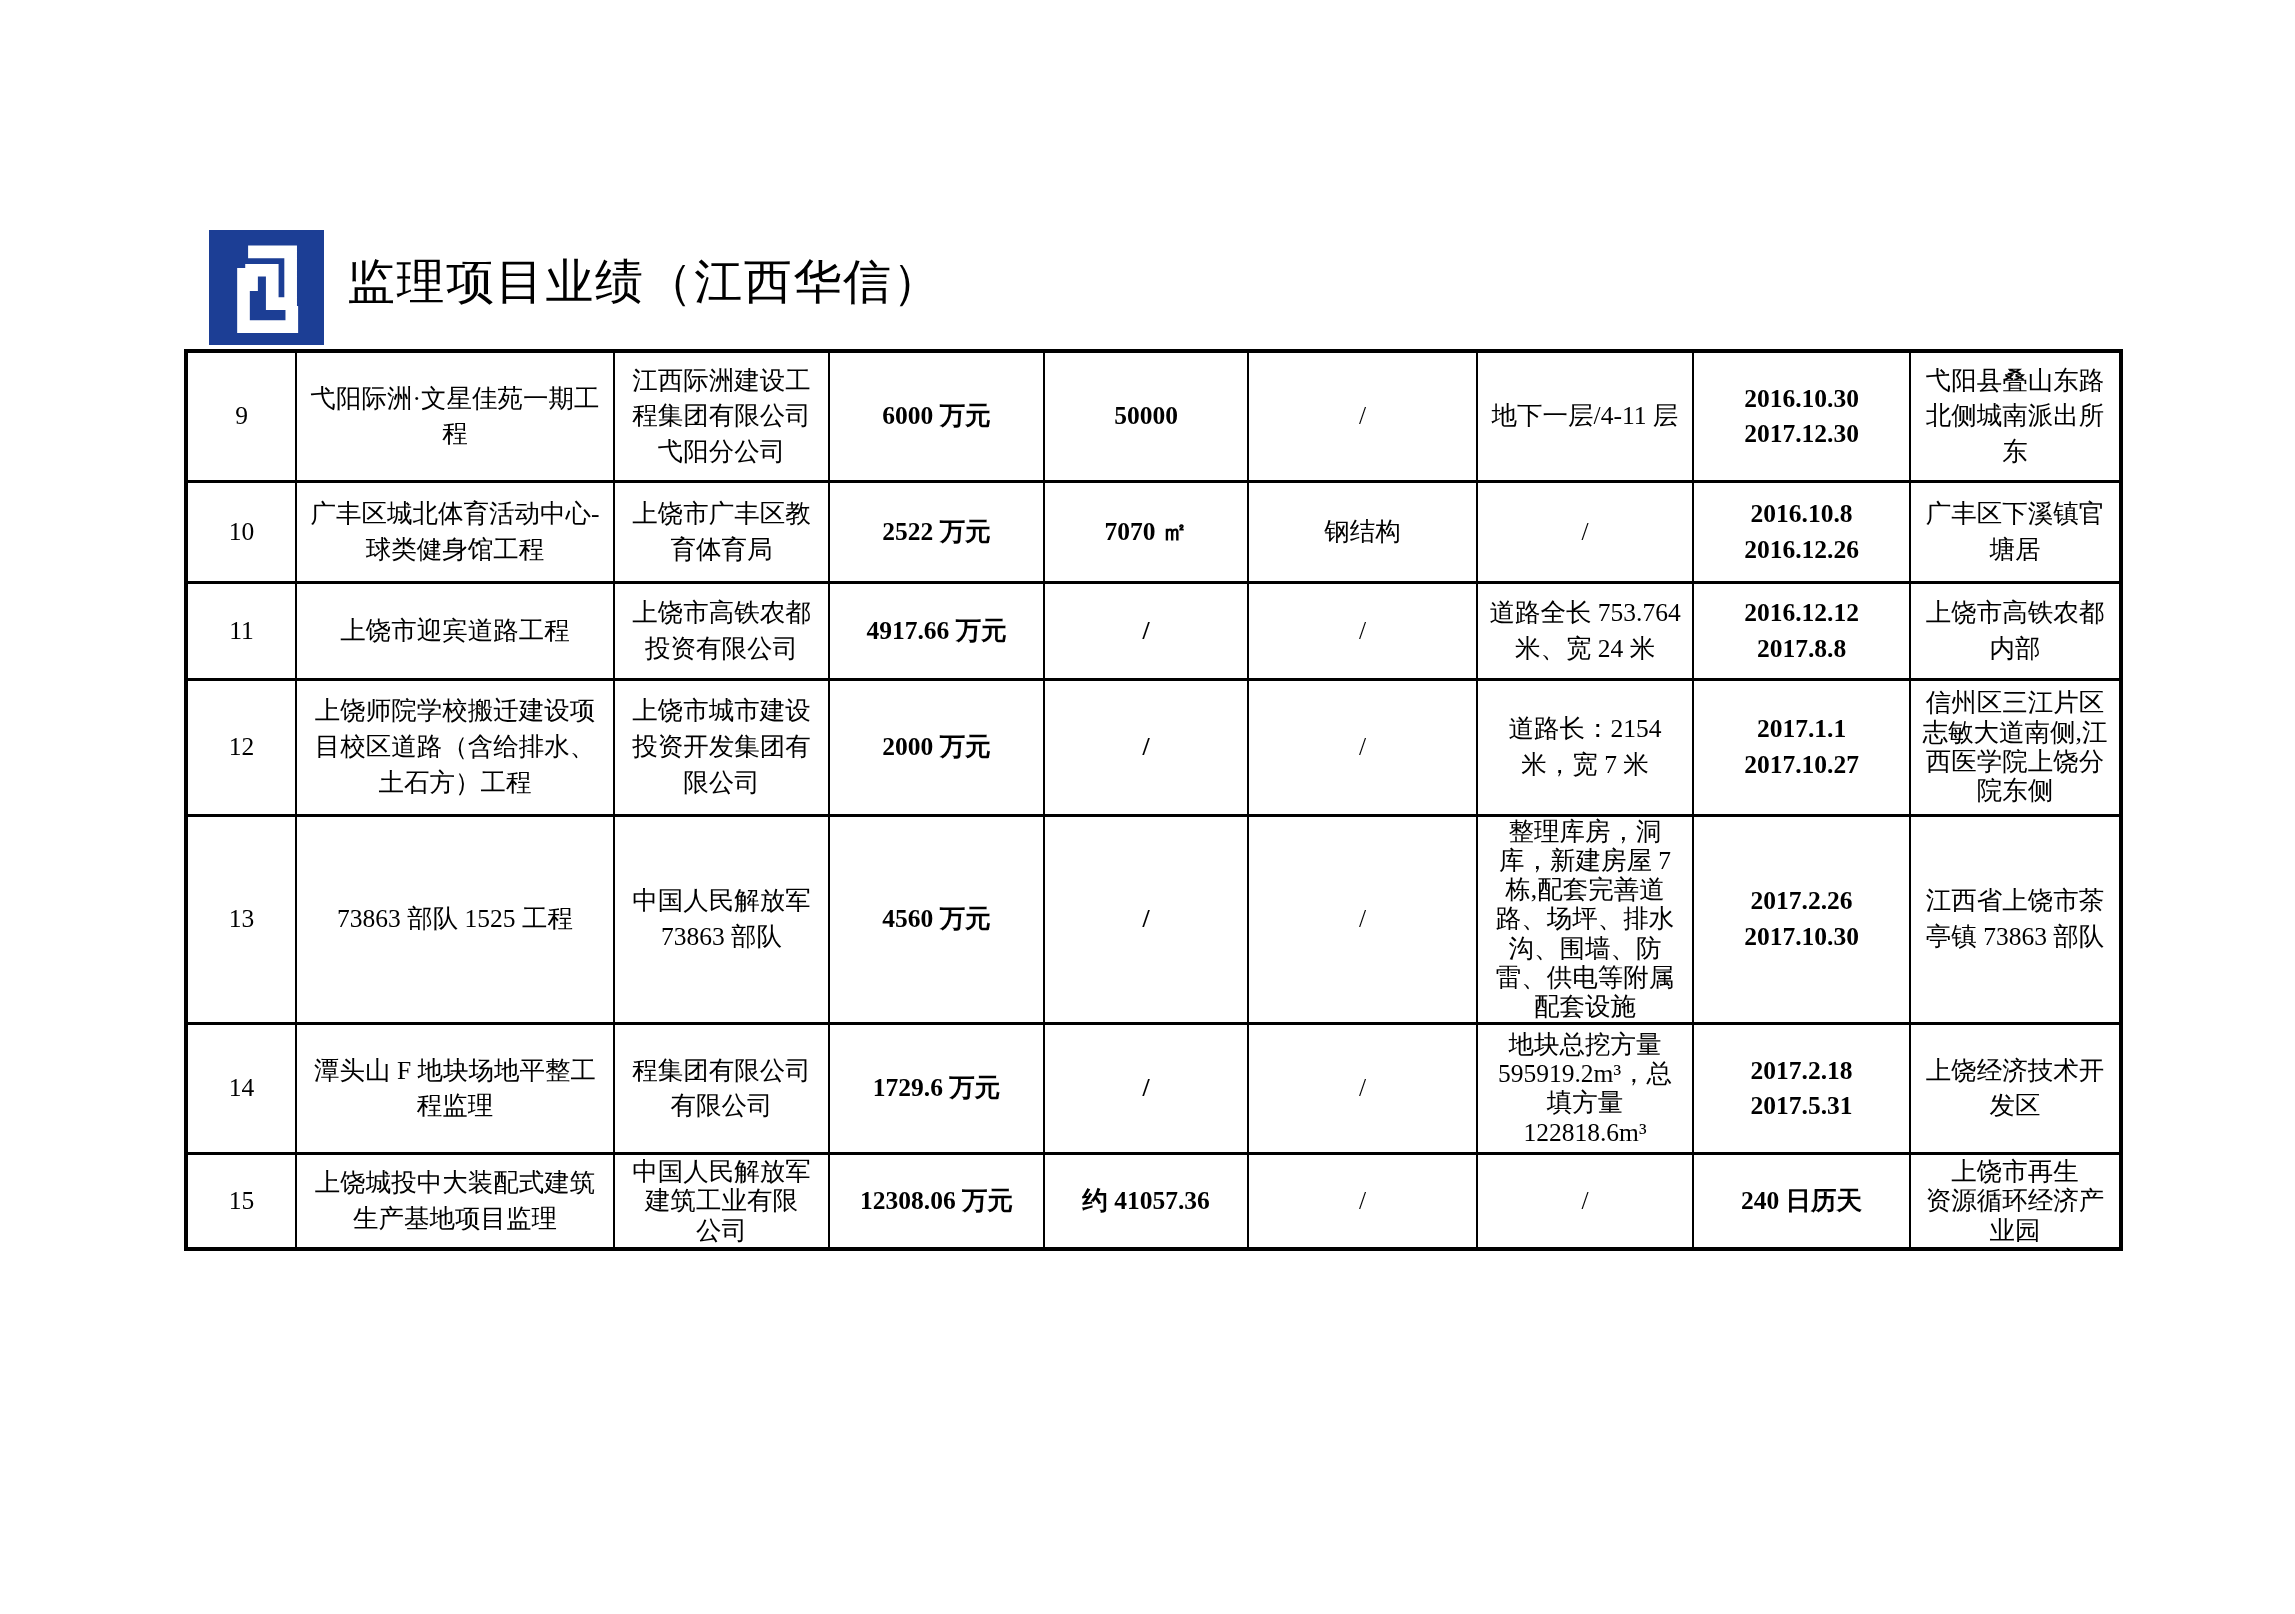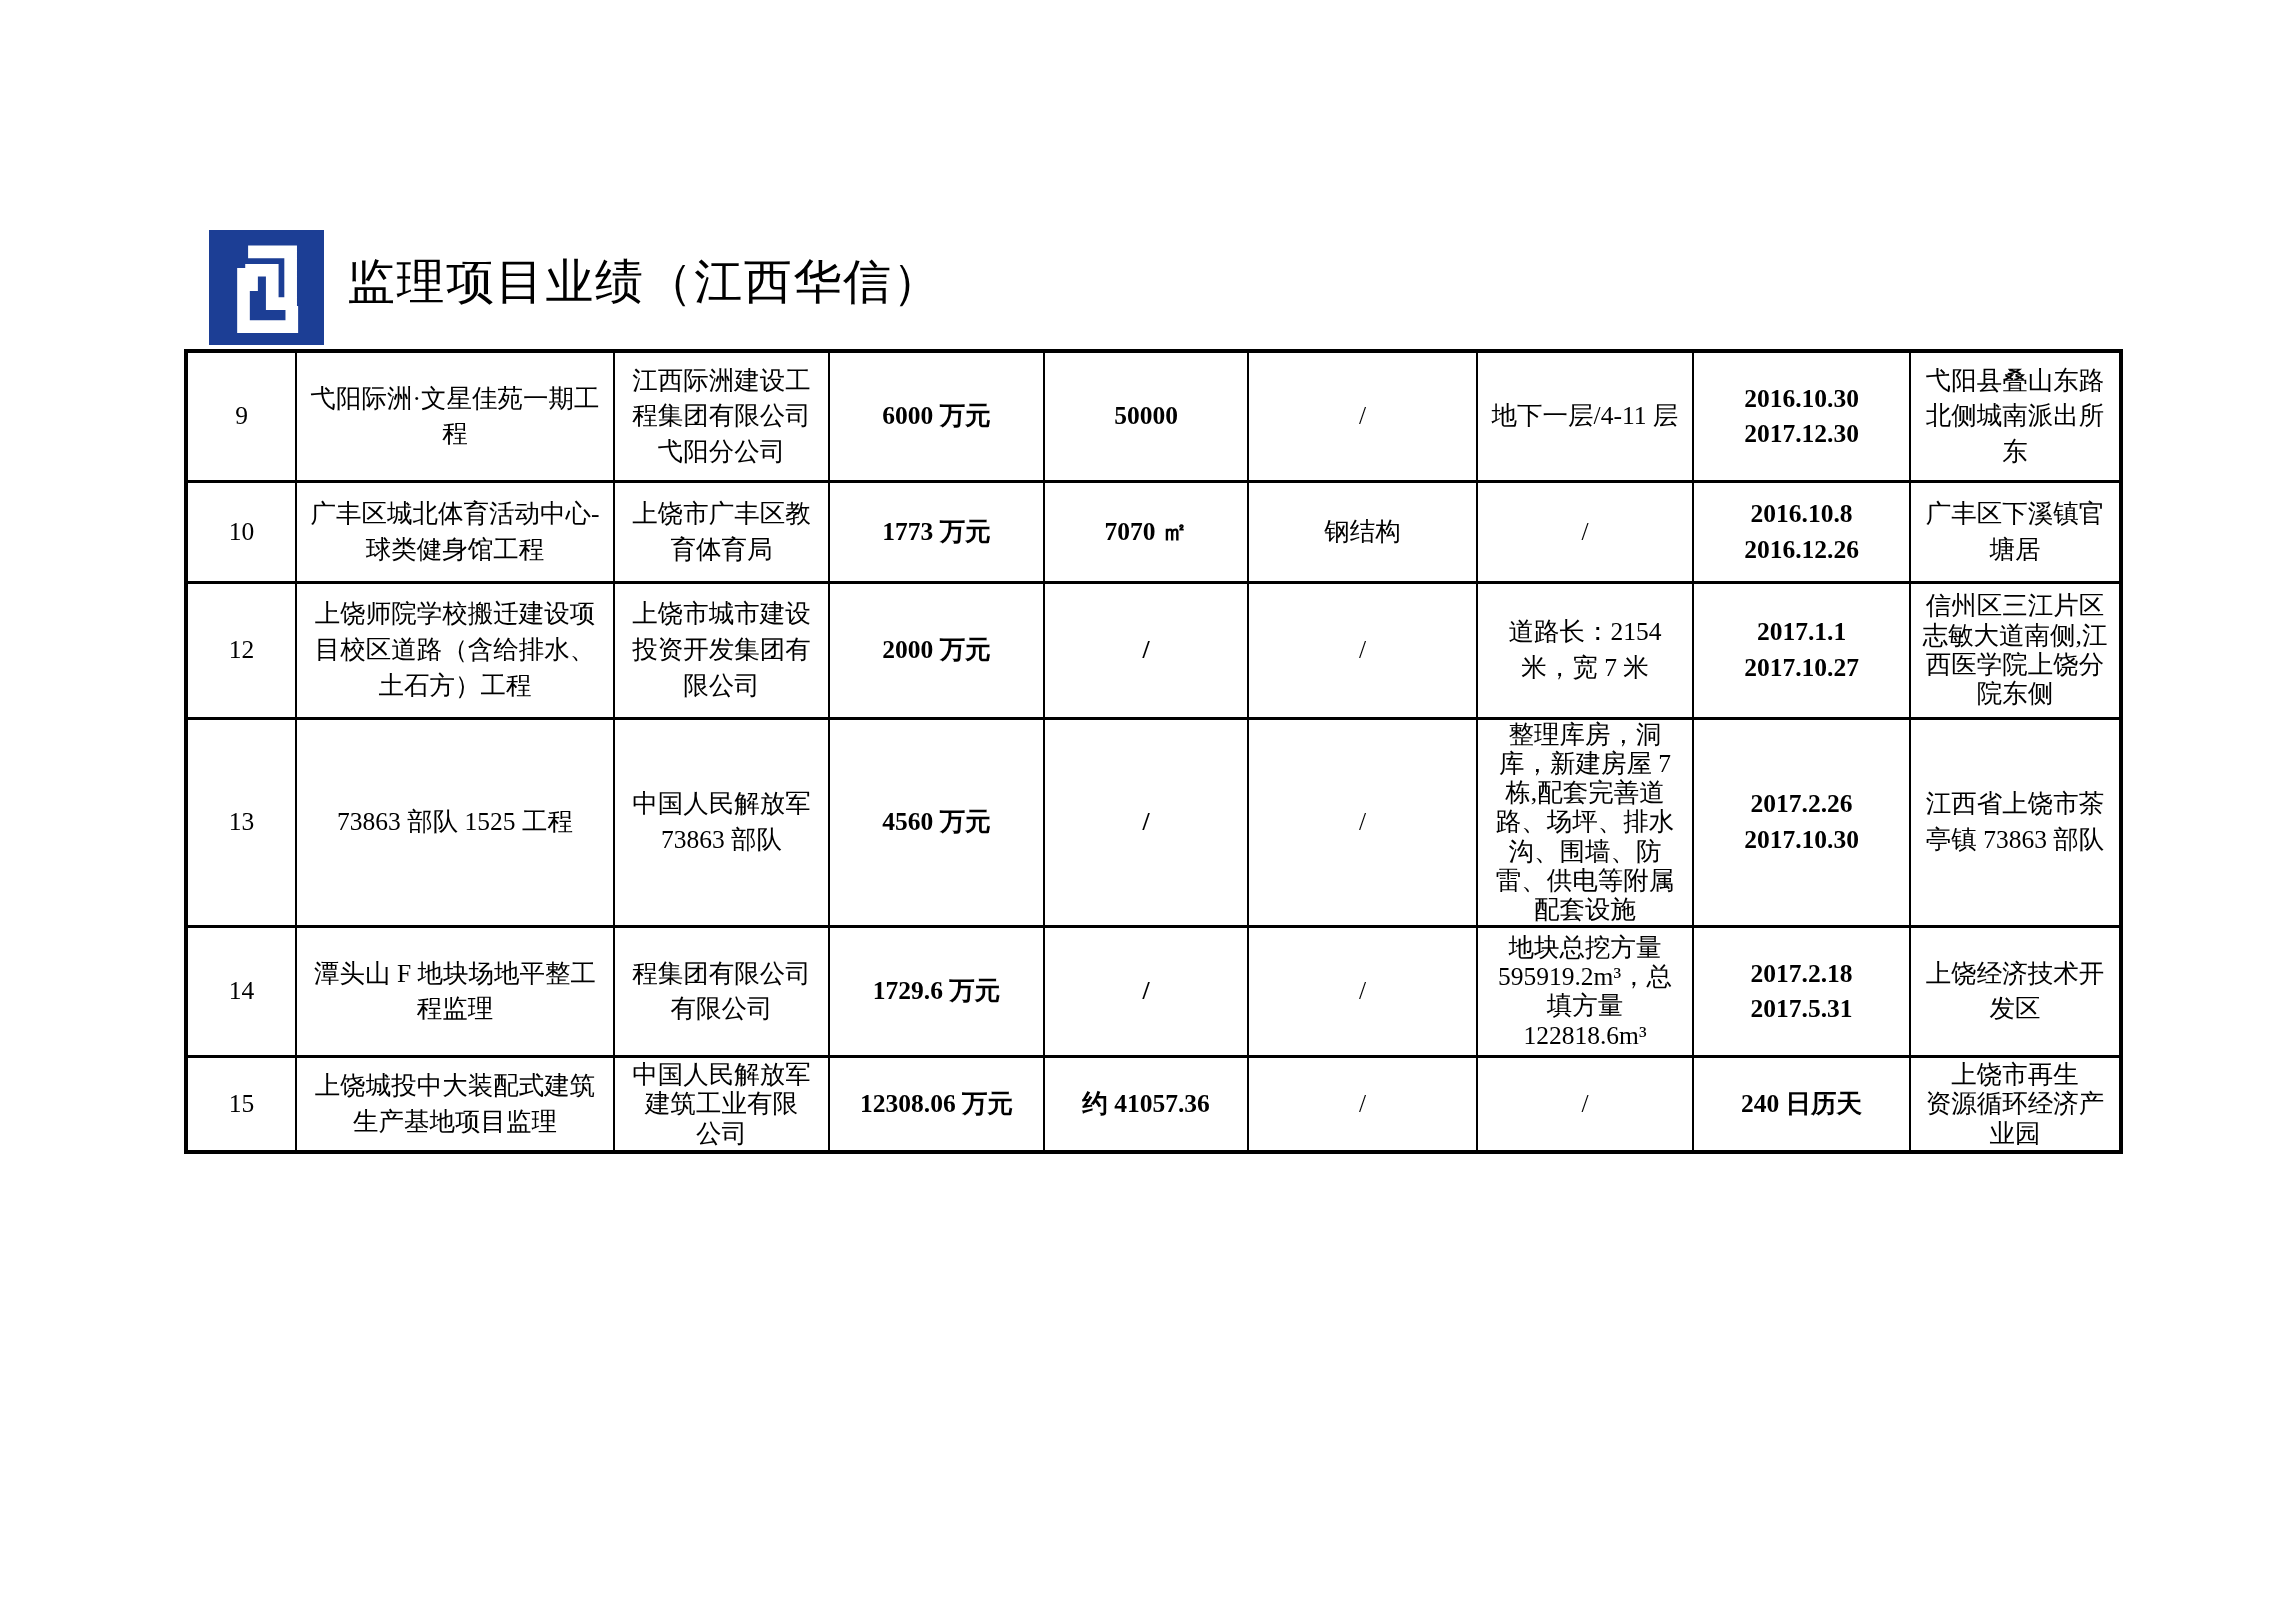--- a/index.html
+++ b/index.html
@@ -94,29 +94,43 @@
       <td class="b">2016.10.30
 2017.12.30</td>
       <td>弋阳县叠山东路北侧城南派出所东</td>
     </tr>
 
     <tr style="height:101px">
       <td>10</td>
       <td>广丰区城北体育活动中心-球类健身馆工程</td>
       <td>上饶市广丰区教
 育体育局</td>
-      <td class="b">1773 万元</td>
+      <td class="b">2522 万元</td>
       <td class="b">7070 ㎡</td>
       <td>钢结构</td>
       <td>/</td>
       <td class="b">2016.10.8
 2016.12.26</td>
       <td>广丰区下溪镇官塘居</td>
     </tr>
 
+    <tr style="height:97px">
+      <td>11</td>
+      <td>上饶市迎宾道路工程</td>
+      <td>上饶市高铁农都
+投资有限公司</td>
+      <td class="b">4917.66 万元</td>
+      <td class="b">/</td>
+      <td>/</td>
+      <td>道路全长 753.764 米、宽 24 米</td>
+      <td class="b">2016.12.12
+2017.8.8</td>
+      <td>上饶市高铁农都
+内部</td>
+    </tr>
 
     <tr style="height:136px">
       <td>12</td>
       <td>上饶师院学校搬迁建设项目校区道路（含给排水、土石方）工程</td>
       <td>上饶市城市建设
 投资开发集团有
 限公司</td>
       <td class="b">2000 万元</td>
       <td class="b">/</td>
       <td>/</td>

